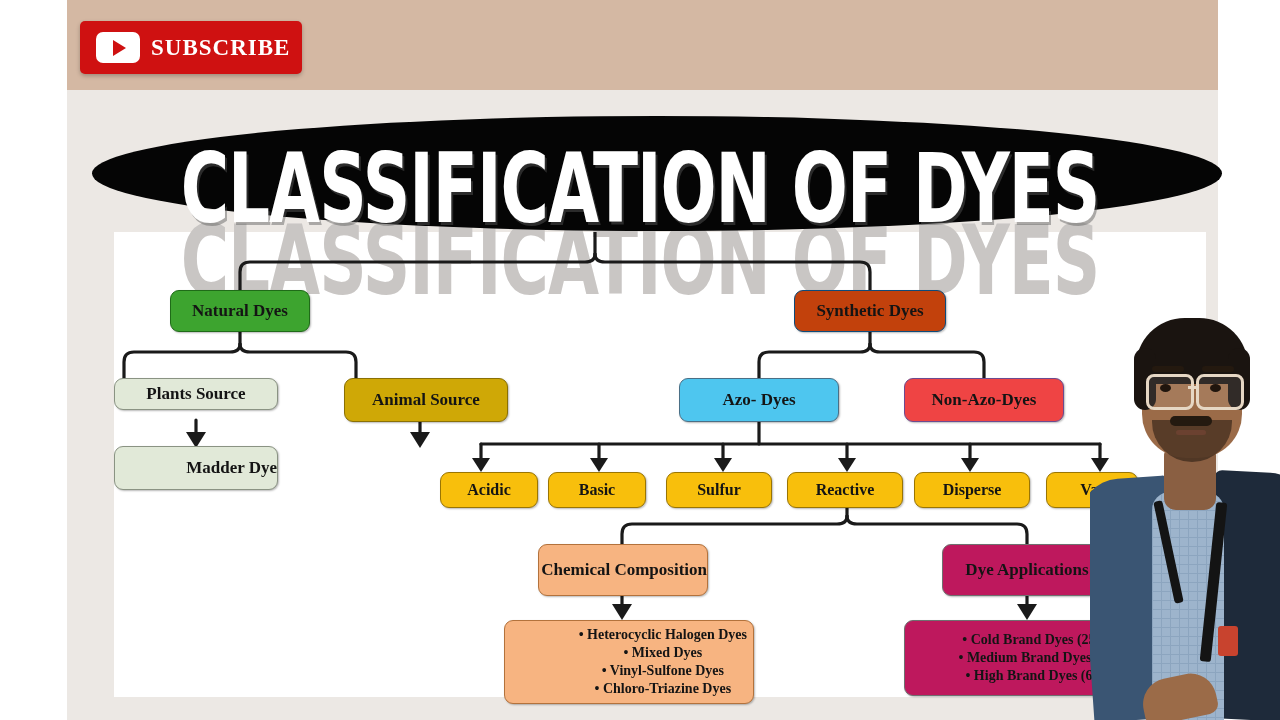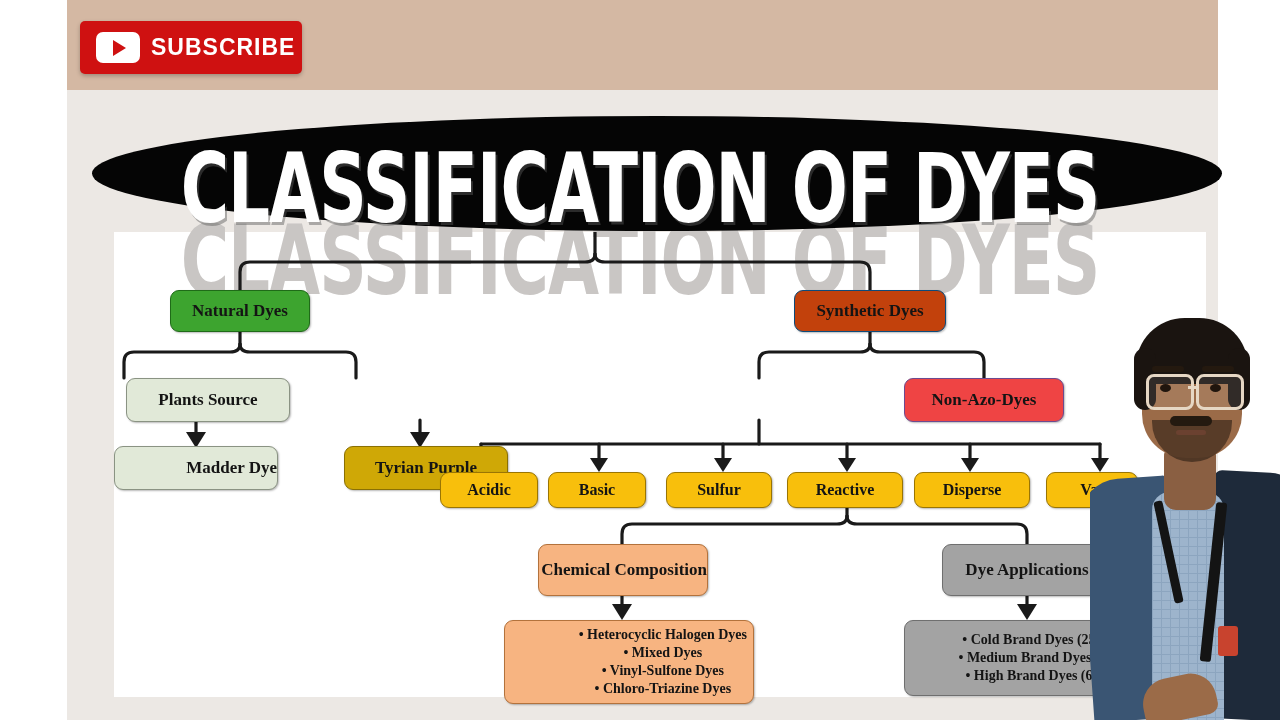--- a/index.html
+++ b/index.html
@@ -30,21 +30,21 @@
     display:flex;align-items:center;justify-content:center;flex:none;
   }
   .yt-glyph i{
     display:block;width:0;height:0;
     border-left:13px solid #cf1111;
     border-top:8px solid transparent;
     border-bottom:8px solid transparent;
     margin-left:3px;
   }
   .sub-label{
-    color:#fff;font-family:Liberation Sans, sans-serif;font-weight:bold;
+    color:#fff;font-family:Liberation Serif, serif;font-weight:bold;
     font-size:23px;letter-spacing:1px;line-height:1;
   }
 
   
   .title-shadow{
     position:absolute;left:0;top:206px;width:1280px;text-align:center;
     font-family:"DejaVu Sans", sans-serif;font-weight:bold;font-size:66px;
     letter-spacing:-1px;color:#c9c6c4;white-space:nowrap;
     transform:scaleY(1.45);transform-origin:top center;
   }
@@ -74,21 +74,21 @@
     line-height:1.15;
   }
   .n-root-nat{background:#3da42f;border-color:#1f6b18;}
   .n-root-syn{background:#c2410c;border-color:#0d4a7a;}
   .n-pale{background:#e1e9d8;border-color:#8a9383;}
   .n-gold{background:#cfa806;border-color:#8a7004;}
   .n-azo{background:#4ec6ef;border-color:#4a6f86;}
   .n-nonazo{background:#ef4444;border-color:#6d4a8f;}
   .n-yellow{background:#f8bf0c;border-color:#9a7503;}
   .n-peach{background:#f7b481;border-color:#b3723c;justify-content:flex-end;}
-  .n-gray{background:#a3a3a3;border-color:#6f6f6f;}
+  .n-gray{background:#be185d;border-color:#6f6f6f;}
 
   .bullets{
     display:block;text-align:center;font-weight:bold;
     font-family:"Liberation Serif", serif;color:#141414;
     padding:12px 6px;line-height:1.28;
   }
   .bullets div{white-space:nowrap;}
 
   
   .presenter{
@@ -195,30 +195,33 @@
       </g>
     </svg>
 
     <div class="node n-root-nat" style="left:56px;top:58px;width:140px;height:42px;font-size:17px;">
       <span>Natural Dyes</span>
     </div>
     <div class="node n-root-syn" style="left:680px;top:58px;width:152px;height:42px;font-size:17px;">
       <span>Synthetic Dyes</span>
     </div>
 
-    <div class="node n-pale" style="left:12px;top:146px;width:164px;height:44px;font-size:17px;">
+    <div class="node n-pale" style="left:0px;top:146px;width:164px;height:32px;font-size:17px;">
       <span>Plants Source</span>
+    </div>
+    <div class="node n-gold" style="left:230px;top:146px;width:164px;height:44px;font-size:17px;">
+      <span>Animal Source</span>
     </div>
     <div class="node n-pale" style="left:0px;top:214px;width:164px;height:44px;font-size:17px;justify-content:flex-end;">
       <span>Madder Dye</span>
     </div>
-    <div class="node n-gold" style="left:230px;top:214px;width:164px;height:44px;font-size:17px;">
-      <span>Tyrian Purple</span>
-    </div>
-
+
+    <div class="node n-azo" style="left:565px;top:146px;width:160px;height:44px;font-size:17px;">
+      <span>Azo- Dyes</span>
+    </div>
     <div class="node n-nonazo" style="left:790px;top:146px;width:160px;height:44px;font-size:17px;">
       <span>Non-Azo-Dyes</span>
     </div>
 
     <div class="node n-yellow" style="left:318px;top:240px;width:98px;height:36px;font-size:16px;margin-left:8px;">
       <span>Acidic</span>
     </div>
     <div class="node n-yellow" style="left:434px;top:240px;width:98px;height:36px;font-size:16px;">
       <span>Basic</span>
     </div>

